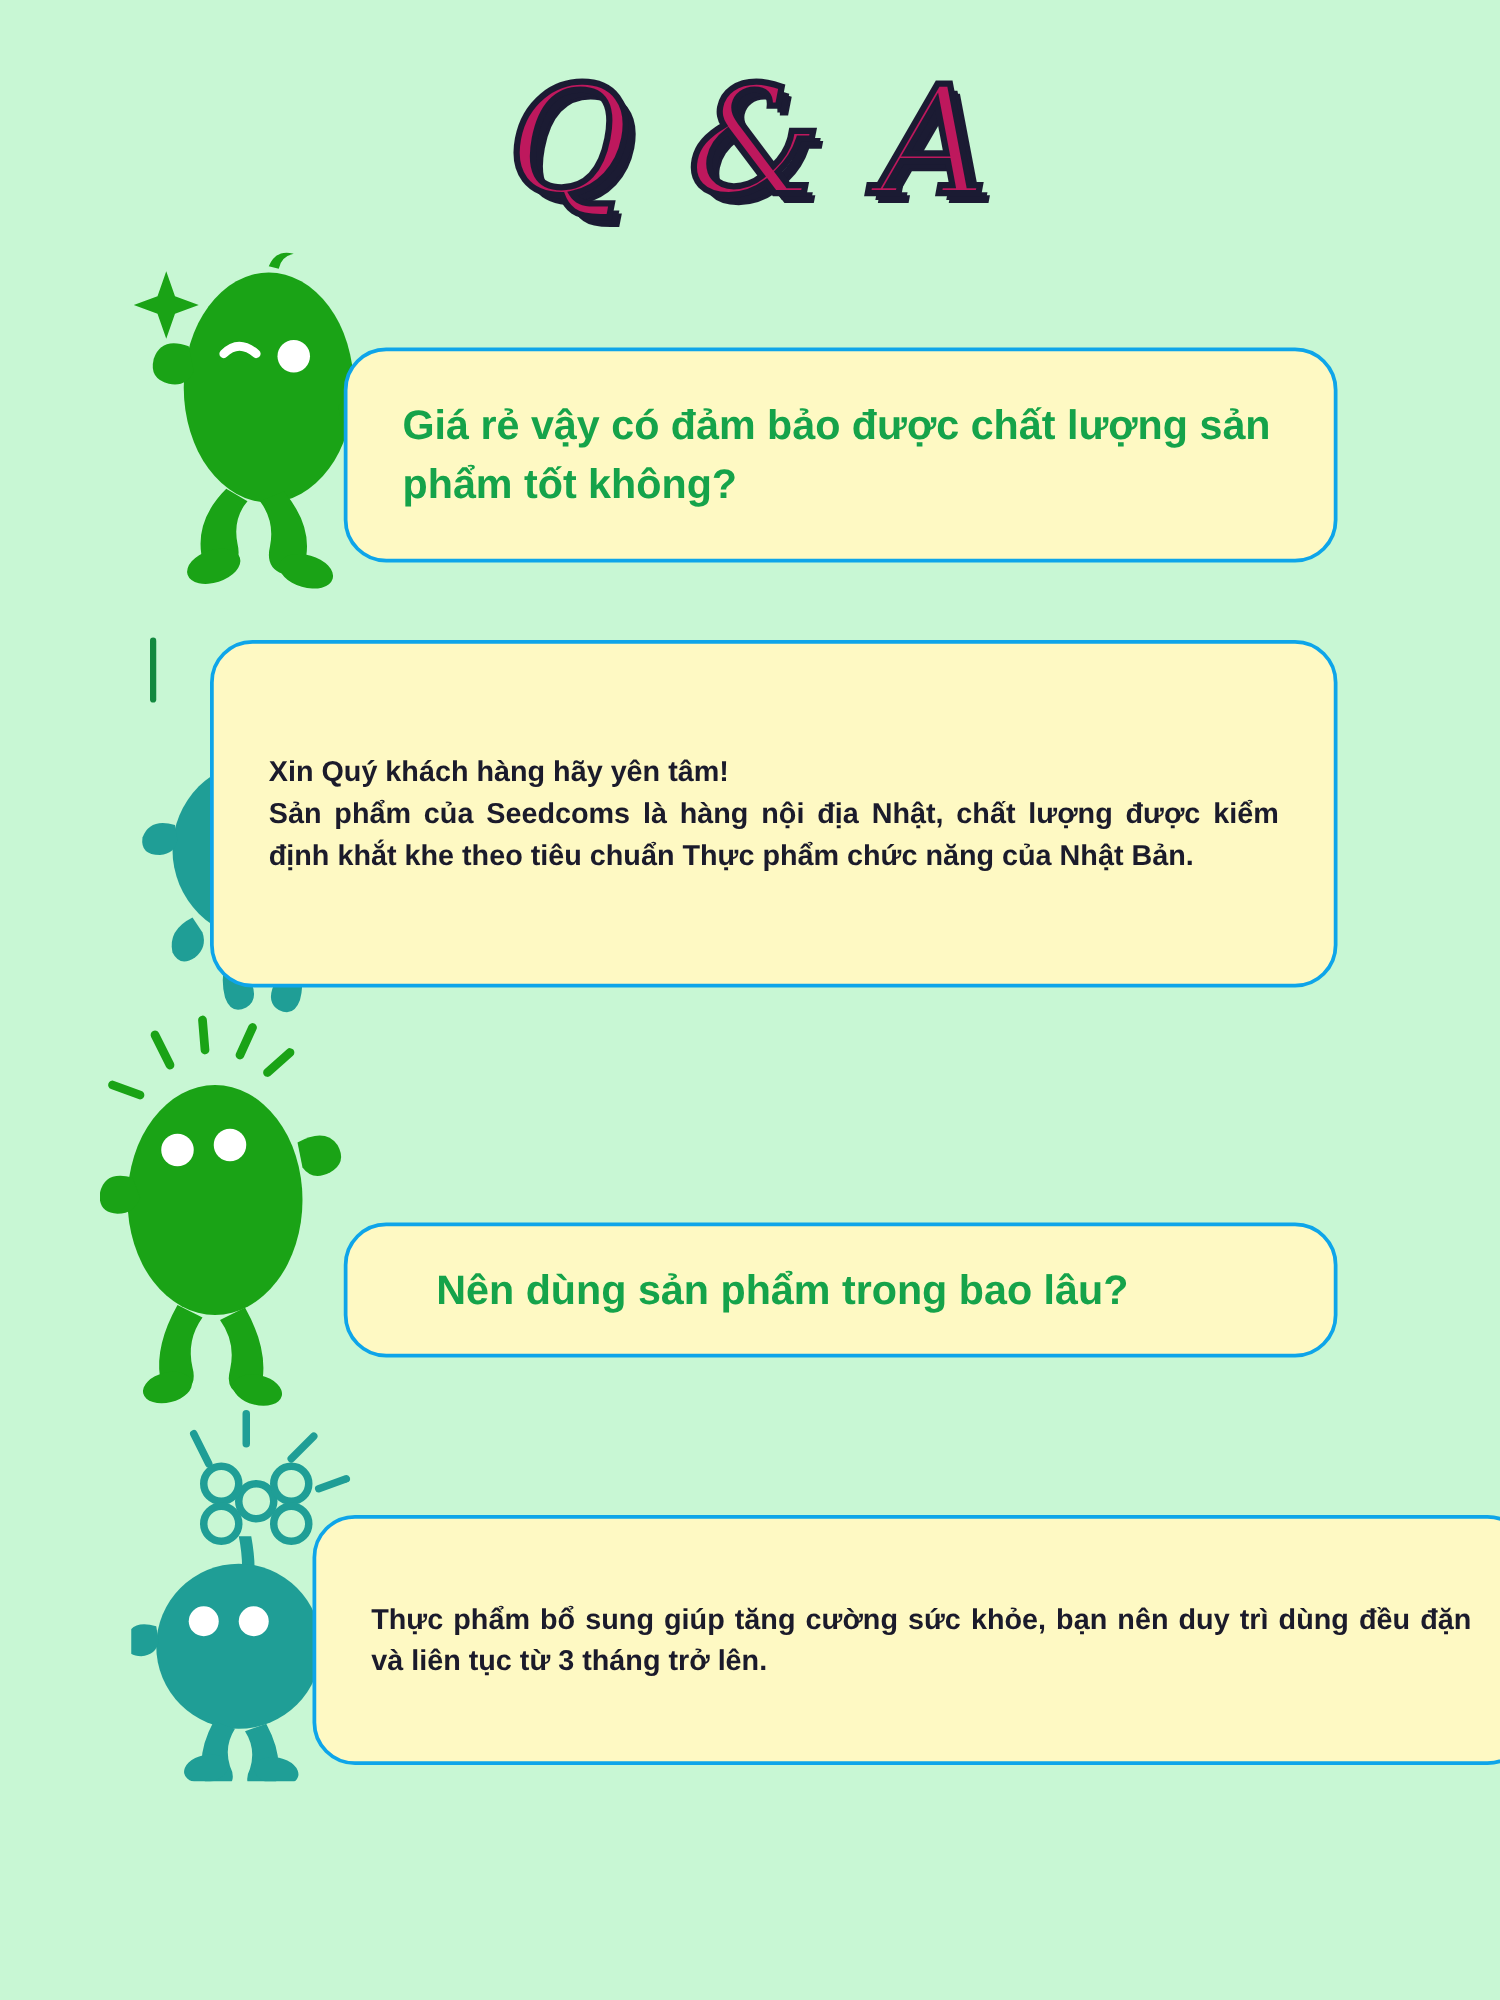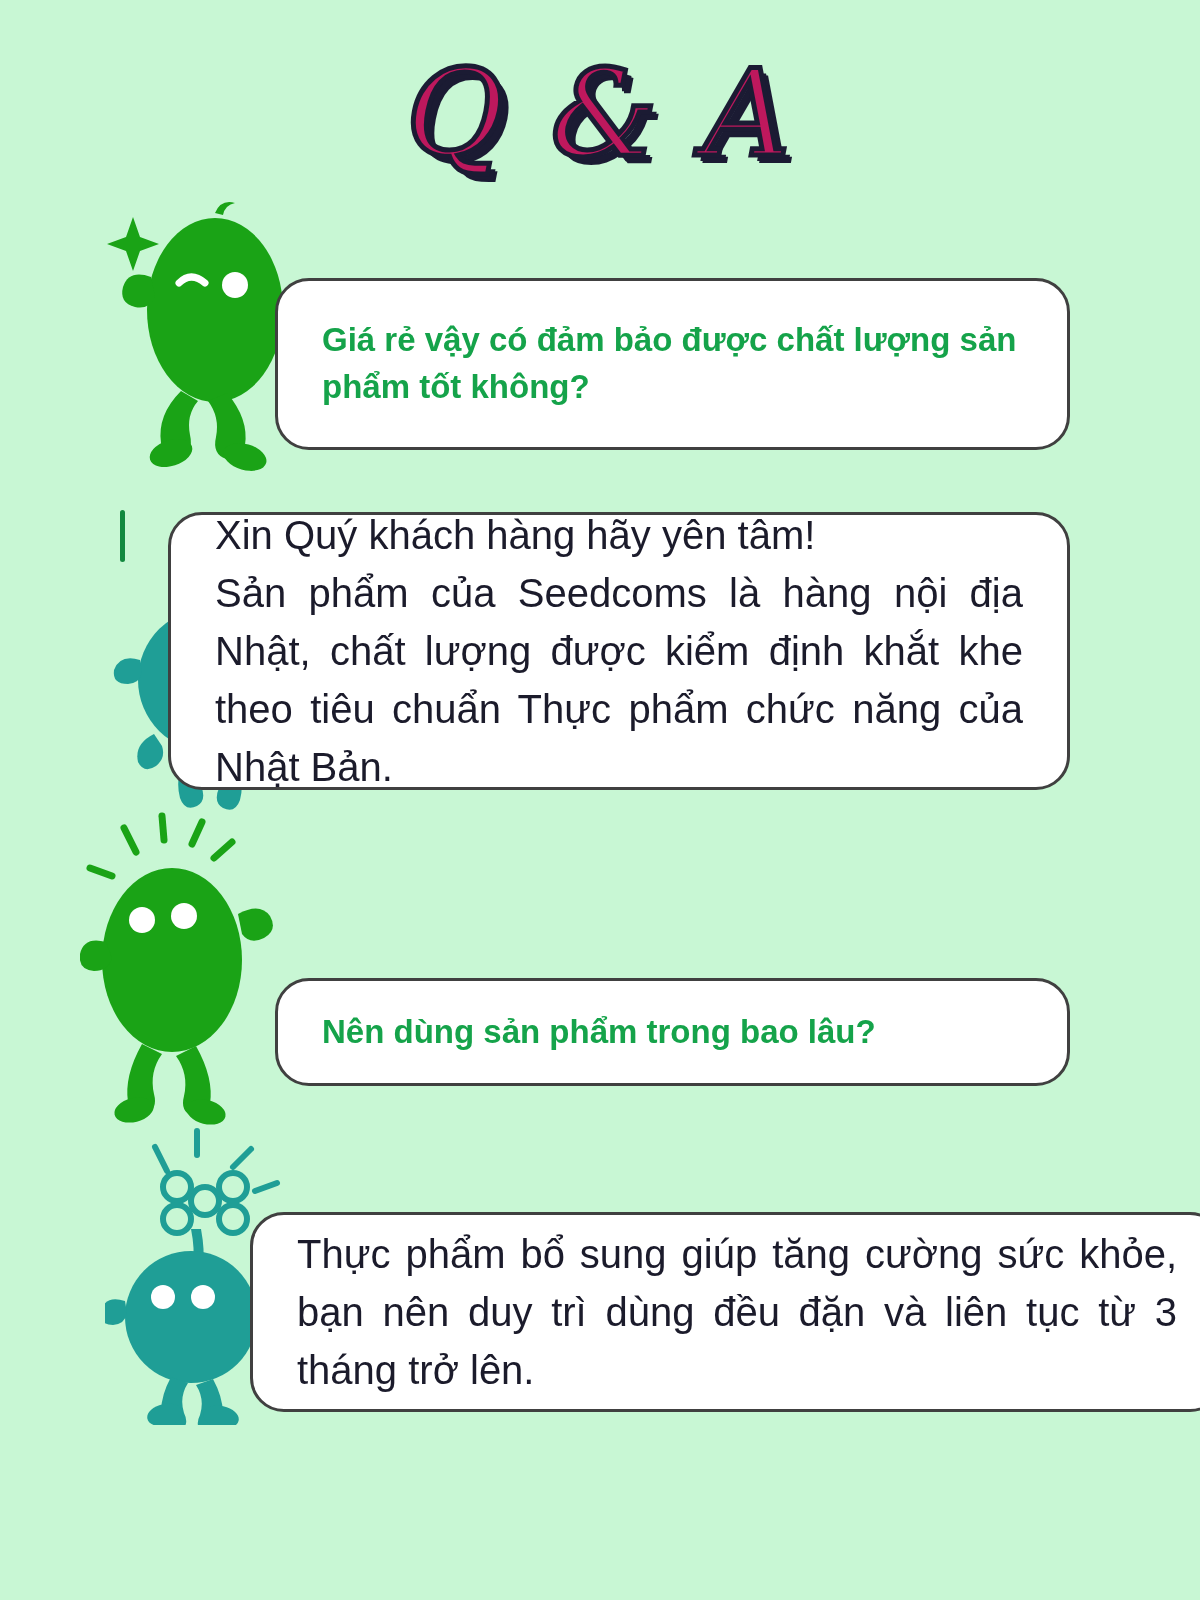--- a/index.html
+++ b/index.html
@@ -34,54 +34,54 @@
     -webkit-text-stroke: 5px #1b1b33;
     text-shadow:
        6px 6px 0 #1b1b33,
        8px 8px 0 #1b1b33;
     line-height: 1.1;
   }
 
   
   .card {
     position: absolute;
-    background: #ffffff;
-    border: 3px solid #404040;
+    background: #fef9c3;
+    border: 3px solid #0ea5e9;
     border-radius: 34px;
     box-sizing: border-box;
     display: flex;
     align-items: center;
   }
   .card-inner {
     padding: 0 44px;
     width: 100%;
     box-sizing: border-box;
   }
   .q-text {
     color: #15a34a;
     font-size: 33px;
     font-weight: bold;
     line-height: 1.42;
   }
   .a-text {
     color: #1b1b2b;
-    font-size: 40px;
-    font-weight: normal;
+    font-size: 23px;
+    font-weight: bold;
     line-height: 1.45;
     text-align: justify;
   }
   .a-text .nojust {
     display: block;
     text-align: left;
   }
 
   
   #card-q1 { left: 275px; top: 278px; width: 795px; height: 172px; }
   #card-a1 { left: 168px; top: 512px; width: 902px; height: 278px; }
-  #card-q2 { left: 275px; top: 978px; width: 795px; height: 108px; }
+  #card-q2 { left: 275px; top: 978px; width: 795px; height: 108px; padding-left: 27px; }
   #card-a2 { left: 250px; top: 1212px; width: 974px; height: 200px; }
 
   
   .mascot {
     position: absolute;
   }
 
   #mascot-1 { left: 95px; top: 195px; }
   #mascot-2 { left: 110px; top: 520px; }
   #mascot-3 { left: 80px; top: 810px; }

